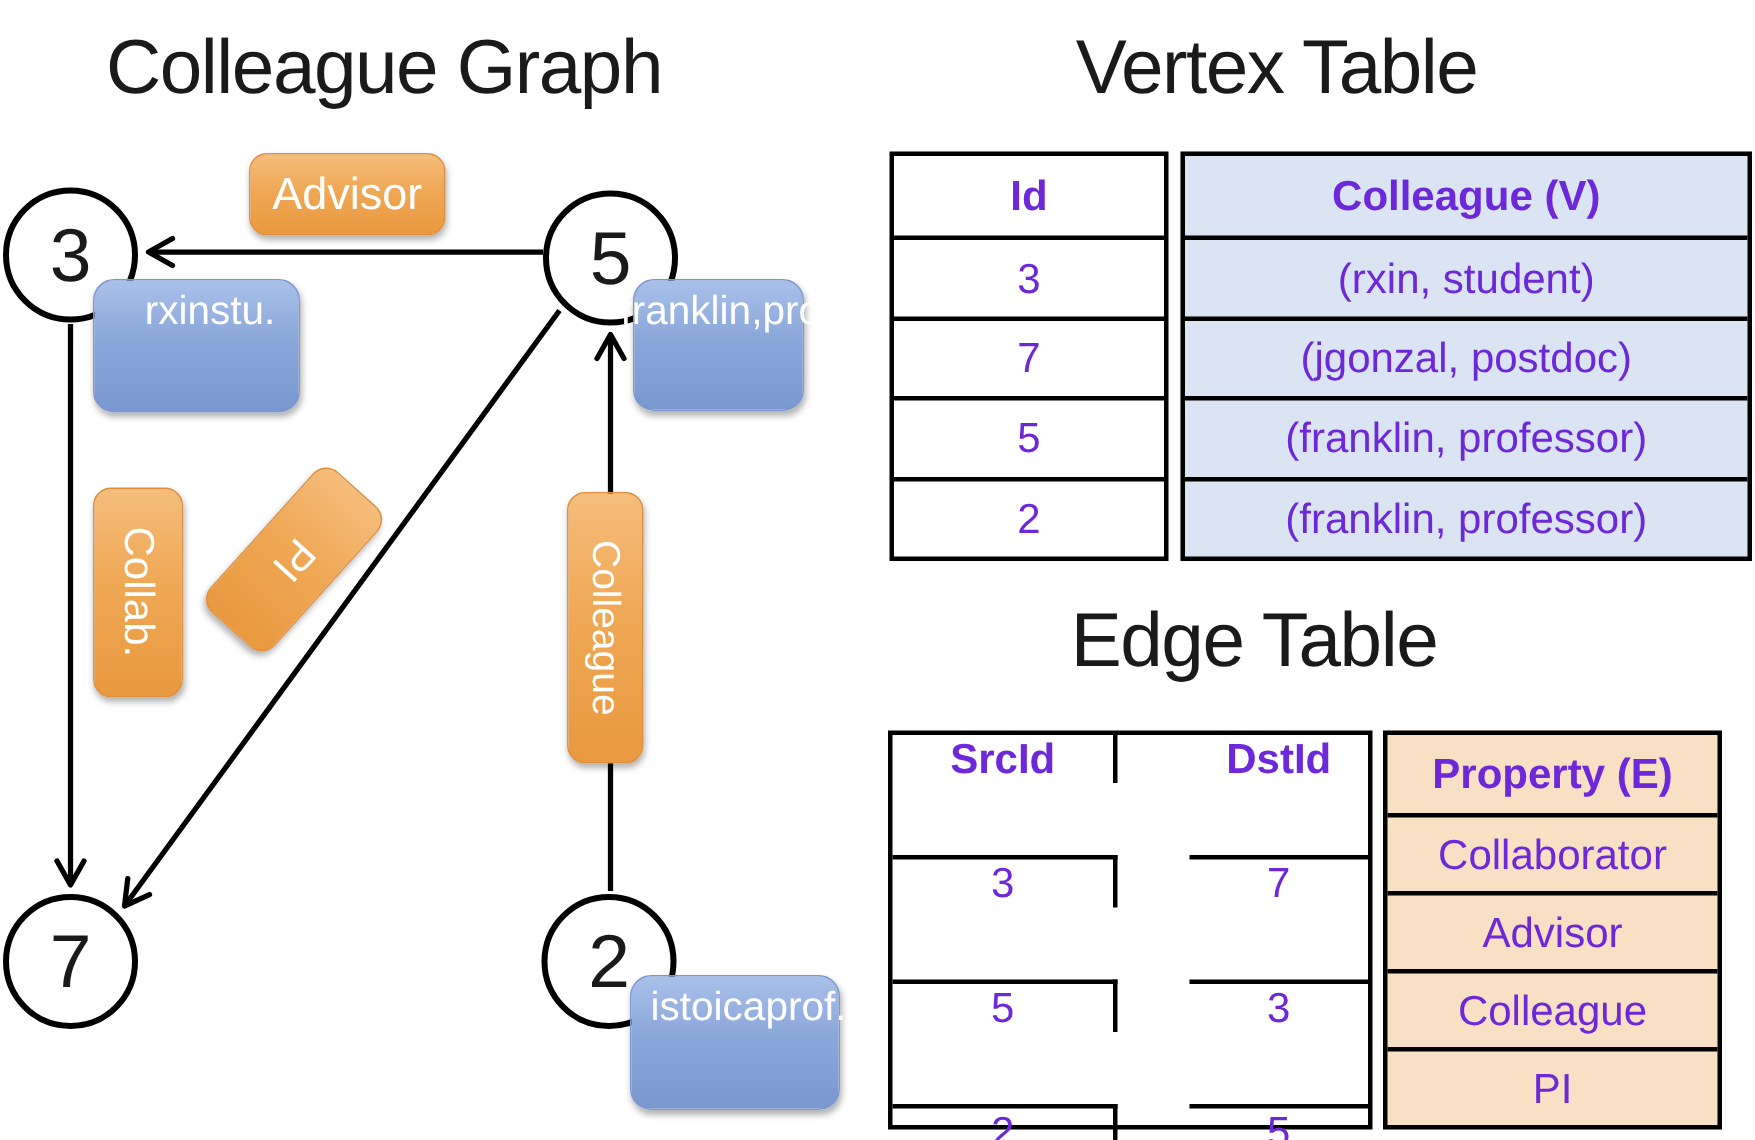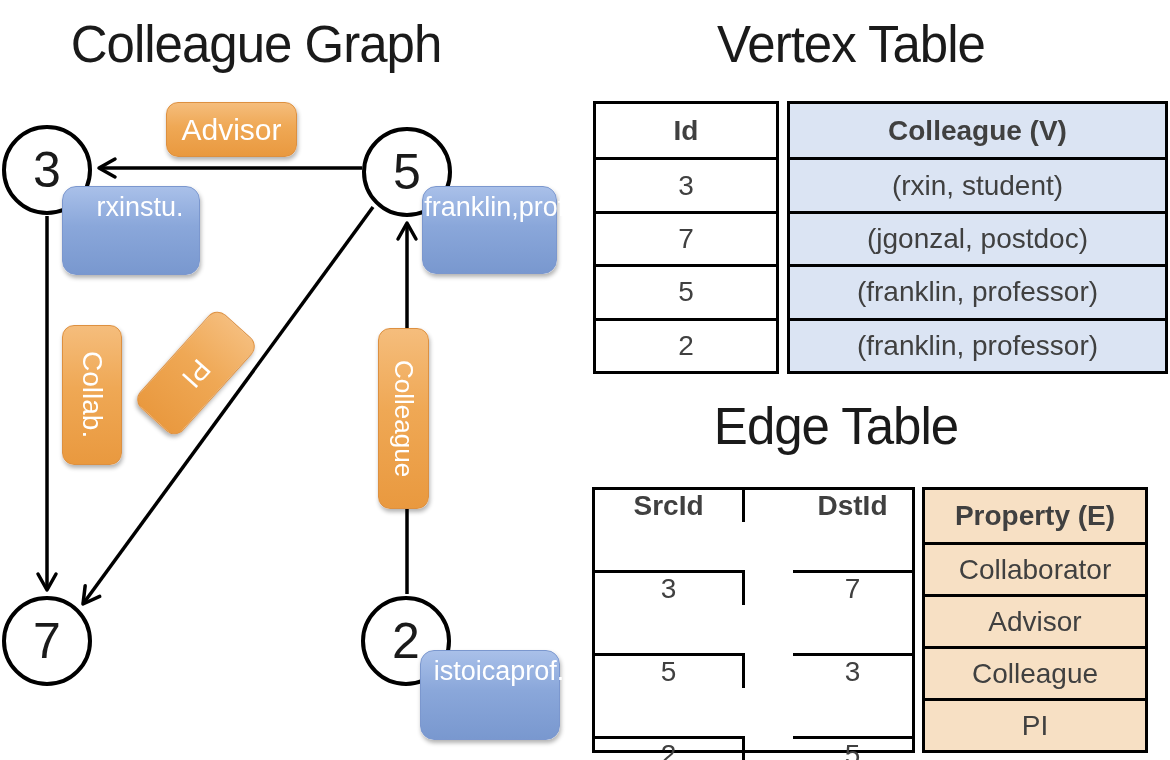--- a/index.html
+++ b/index.html
@@ -34,21 +34,21 @@
   .vbox{
     position:absolute;border-radius:14px;
     background:linear-gradient(180deg,#a9c0e9 0%,#8aa7da 45%,#7998cf 100%);
     border:1px solid #7b97ce;
     box-shadow:1px 3px 4px rgba(0,0,0,.30);
     color:#fff;font-size:27px;line-height:40px;
     display:flex;flex-direction:row;justify-content:center;
     padding-left:18px;box-sizing:border-box;
   }
   #vbox-rxin{left:62px;top:186px;width:138px;height:89px;}
-  #vbox-franklin{left:422px;top:186px;width:135px;height:88px;}
+  #vbox-franklin{left:422px;top:186px;width:114px;height:88px;}
   #vbox-jgonzal{left:62px;top:652px;width:141px;height:89px;}
   #vbox-istoica{left:420px;top:650px;width:140px;height:90px;}
 
   
   .ebox{
     position:absolute;border-radius:12px;
     background:linear-gradient(180deg,#f5bd7c 0%,#efa855 45%,#e9993f 100%);
     border:1px solid #dd9040;
     box-shadow:1px 3px 4px rgba(0,0,0,.30);
     color:#fff;display:flex;align-items:center;justify-content:center;
@@ -57,21 +57,21 @@
   #ebox-advisor{left:166px;top:102px;width:131px;height:55px;font-size:30px;}
   .vtext{writing-mode:vertical-rl;text-orientation:mixed;}
   #ebox-collab{left:62px;top:325px;width:60px;height:140px;font-size:28px;}
   #ebox-colleague{left:378px;top:328px;width:51px;height:181px;font-size:26px;}
   #ebox-pi{left:167px;top:310px;width:58px;height:126px;font-size:28px;transform:rotate(42deg);}
 
   
   .tbl{position:absolute;border:3px solid #000;box-sizing:border-box;display:grid;}
   .cell{
     display:flex;align-items:center;justify-content:center;
-    font-size:28px;color:#404040;box-sizing:border-box;
+    font-size:28px;color:#6d28d9;box-sizing:border-box;
   }
   .cell.hd{font-weight:700;}
   .bt{border-top:3px solid #000;}
   .br{border-right:3px solid #000;}
 
   #vt-id{left:593px;top:101px;width:186px;height:273px;grid-template-rows:repeat(5,1fr);background:#fff;}
   #vt-prop{left:787px;top:101px;width:381px;height:273px;grid-template-rows:repeat(5,1fr);background:#dbe4f3;}
   #et-ids{left:592px;top:487px;width:323px;height:266px;grid-template-columns:150px 1fr;grid-template-rows:repeat(5,1fr);background:#fff;gap:48px;}
   #et-prop{left:922px;top:487px;width:226px;height:266px;grid-template-rows:repeat(5,1fr);background:#f7e0c4;}
 </style>

